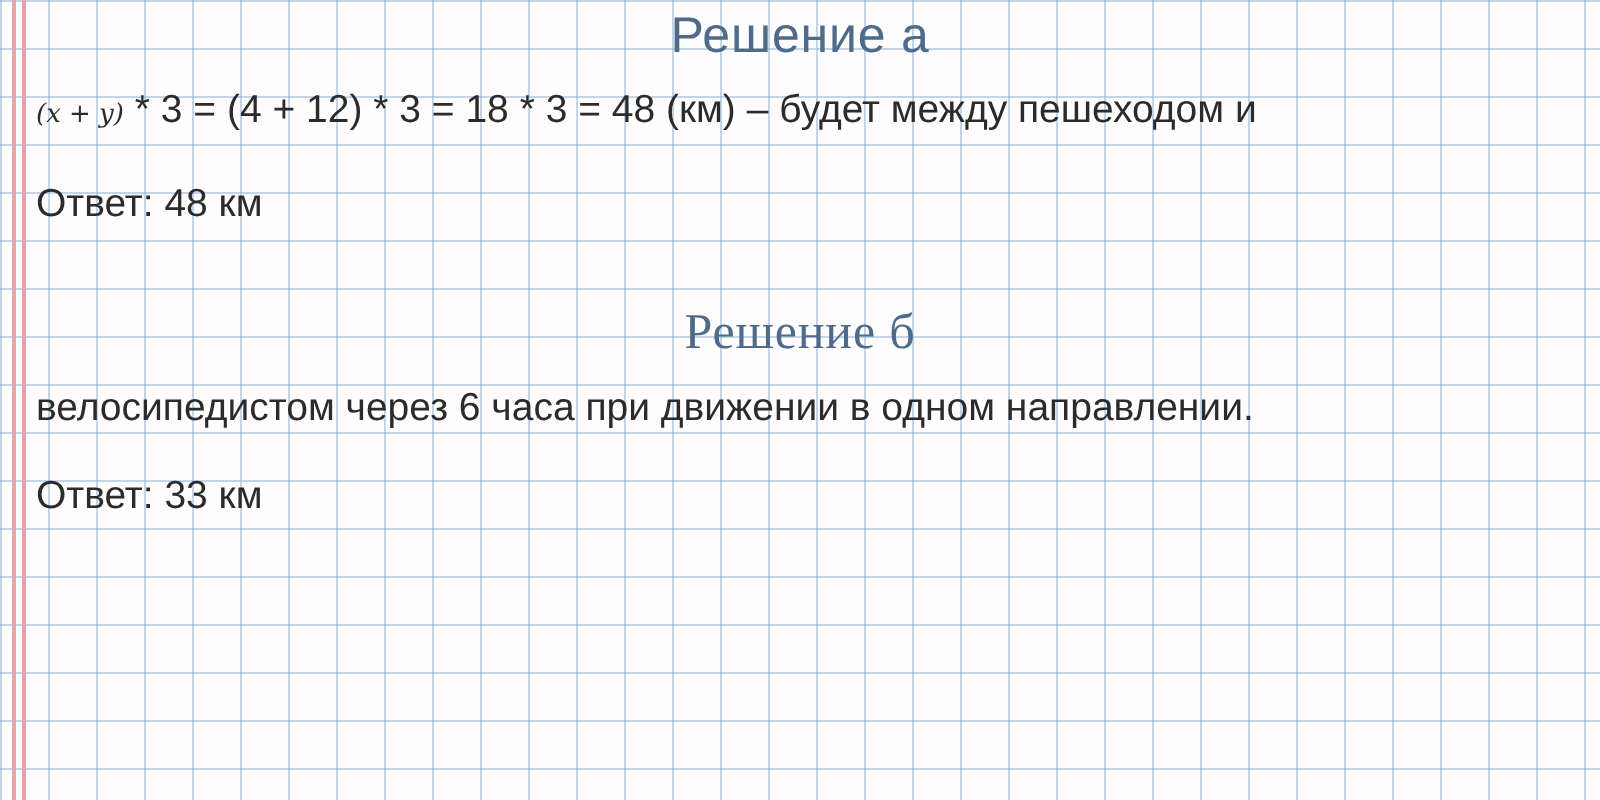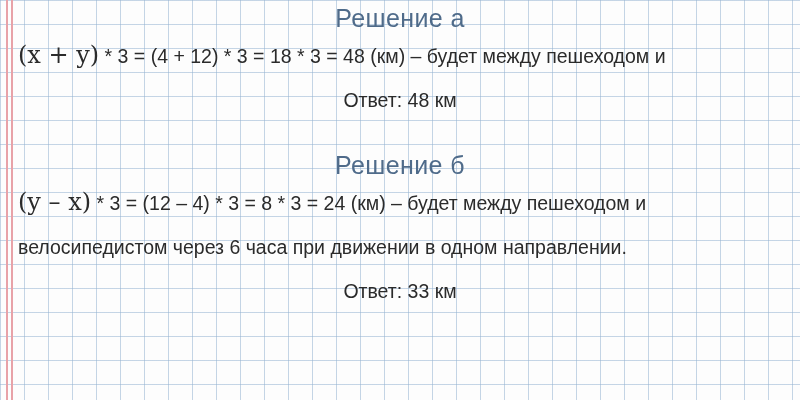--- a/index.html
+++ b/index.html
@@ -50,36 +50,37 @@
     letter-spacing: 0.4px;
     margin: 0;
     padding-top: 2px;
     line-height: 30px;
   }
   .block-a .section-title {
     padding-top: 3px;
   }
   .block-b .section-title {
     padding-top: 6px;
+    font-family: Liberation Serif, serif;
   }
   .line {
     color: #2b2b2b;
     font-size: 19.5px;
     line-height: 44px;
     white-space: nowrap;
   }
   .formula {
     font-family: "DejaVu Serif", serif;
-    font-size: 24px;
+    font-style: italic;
+    font-size: 13px;
   }
   .answer {
     color: #2b2b2b;
     font-size: 19.5px;
     line-height: 44px;
-    text-align: center;
   }
   .spacer-md { height: 22px; }
 </style>
 </head>
 <body>
 
 <div class="page">
   <div class="margin-line"></div>
   <div class="margin-line second"></div>
 
@@ -90,21 +91,18 @@
       <div class="line">
         <span class="formula">(x + y)</span><span> * 3 = (4 + 12) * 3 = 18 * 3 = 48 (км) – будет между пешеходом и</span>
       </div>
       <div class="answer">Ответ: 48 км</div>
     </div>
 
     <div class="spacer-md"></div>
 
     <div class="block-b">
       <div class="section-title">Решение б</div>
-      <div class="line">
-        <span class="formula">(y – x)</span><span> * 3 = (12 – 4) * 3 = 8 * 3 = 24 (км) – будет между пешеходом и</span>
-      </div>
       <div class="line">велосипедистом через 6 часа при движении в одном направлении.</div>
       <div class="answer">Ответ: 33 км</div>
     </div>
 
   </div>
 </div>
 
 </body></html>

